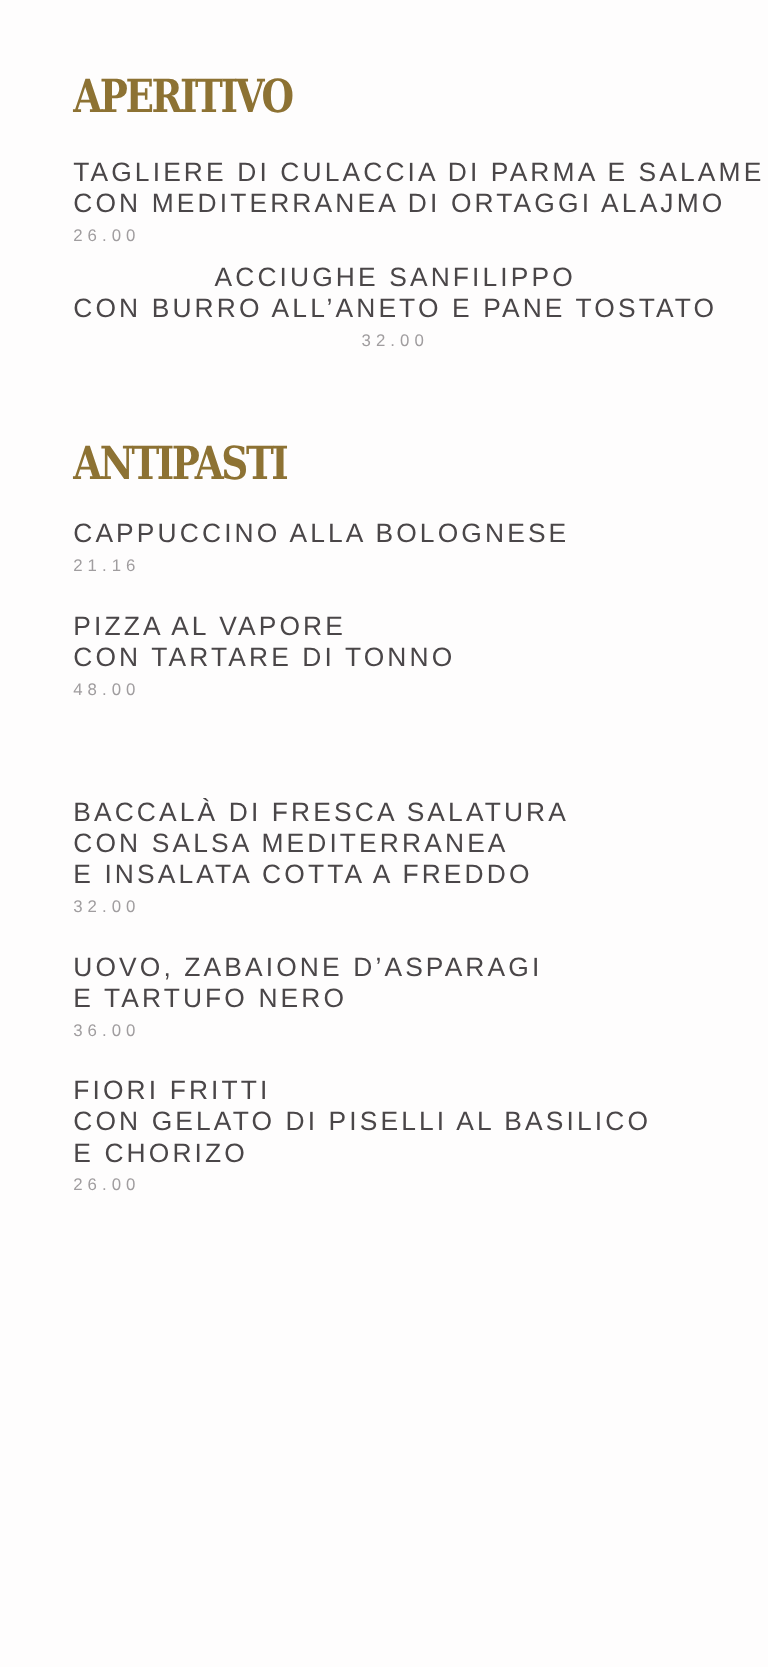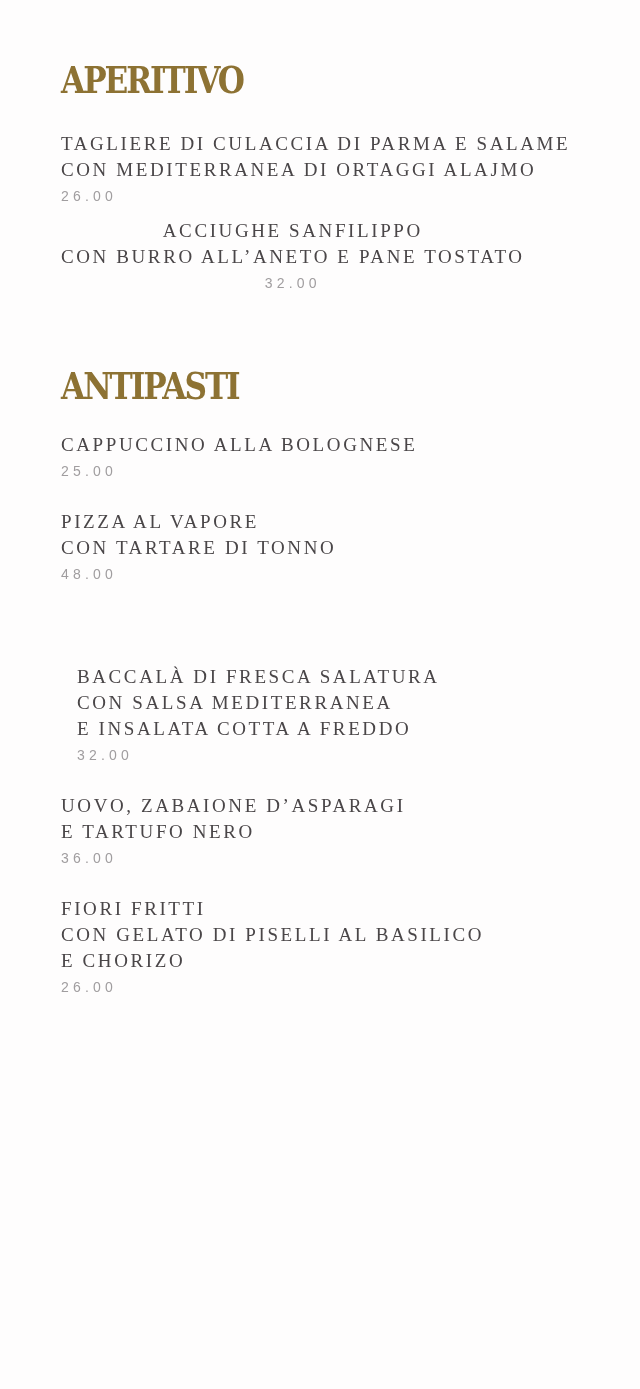--- a/index.html
+++ b/index.html
@@ -28,22 +28,22 @@
       transform: scaleX(0.82);
       transform-origin: left center;
       margin: 0;
       line-height: 40px;
       white-space: nowrap;
     }
     .item {
       margin: 0;
     }
     .item-line {
-      font-family: Liberation Serif, serif;
-      font-size: 19px;
+      font-family: Liberation Sans, sans-serif;
+      font-size: 22px;
       letter-spacing: 2.6px;
       color: #4a4648;
       line-height: 26px;
       white-space: nowrap;
       display: block;
     }
     .item-price {
       font-family: "Liberation Sans", sans-serif;
       font-size: 14px;
       letter-spacing: 4.2px;
@@ -72,30 +72,30 @@
       <span class="item-line">CON BURRO ALL’ANETO E PANE TOSTATO</span>
       <span class="item-price">32.00</span>
     </div>
   </section>
 
   <section style="position:absolute; top:0; left:0;">
     <h2 class="section-title" style="position:absolute; top:366px; left:0;">ANTIPASTI</h2>
 
     <div class="item" style="position:absolute; top:432px; left:0;">
       <span class="item-line">CAPPUCCINO ALLA BOLOGNESE</span>
-      <span class="item-price">25.00</span>
+      <span class="item-price">21.16</span>
     </div>
 
     <div class="item" style="position:absolute; top:509px; left:0;">
       <span class="item-line">PIZZA AL VAPORE</span>
       <span class="item-line">CON TARTARE DI TONNO</span>
       <span class="item-price">48.00</span>
     </div>
 
-    <div class="item" style="position:absolute; top:664px; left:16px;">
+    <div class="item" style="position:absolute; top:664px; left:0;">
       <span class="item-line">BACCALÀ DI FRESCA SALATURA</span>
       <span class="item-line">CON SALSA MEDITERRANEA</span>
       <span class="item-line">E INSALATA COTTA A FREDDO</span>
       <span class="item-price">32.00</span>
     </div>
 
     <div class="item" style="position:absolute; top:793px; left:0;">
       <span class="item-line">UOVO, ZABAIONE D’ASPARAGI</span>
       <span class="item-line">E TARTUFO NERO</span>
       <span class="item-price">36.00</span>

